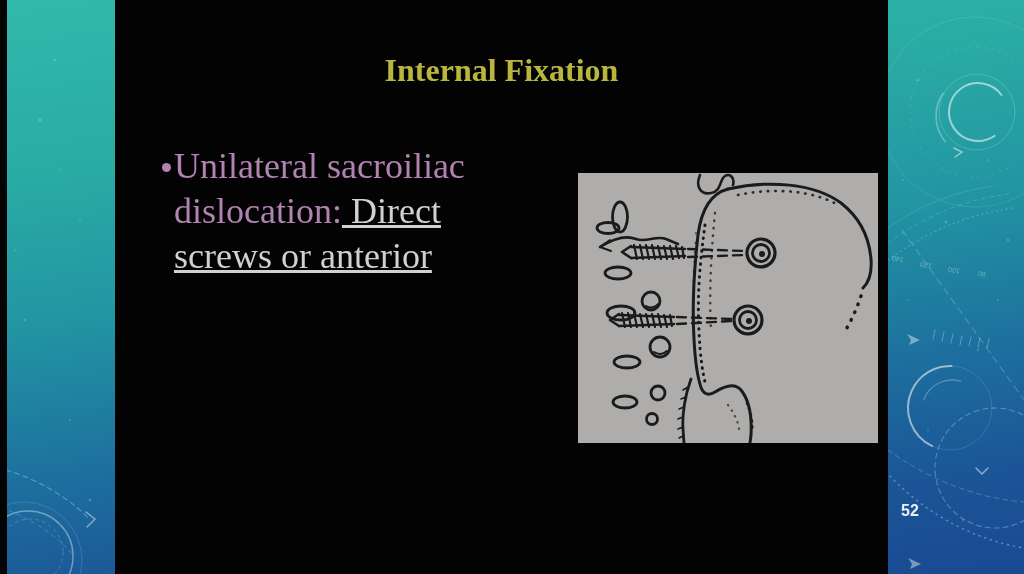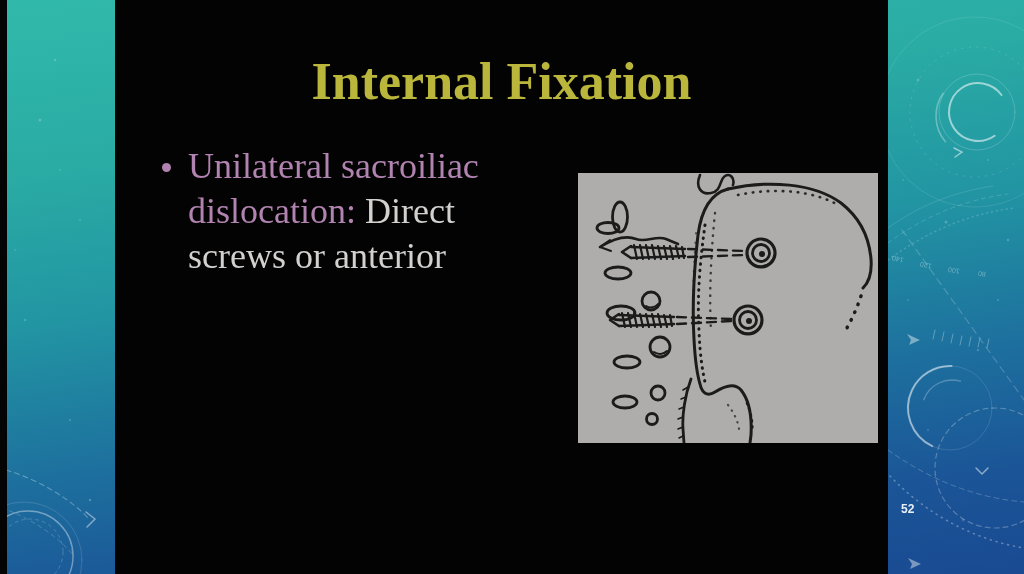--- a/index.html
+++ b/index.html
@@ -7,38 +7,38 @@
     position:relative;width:1024px;height:574px;overflow:hidden;
     font-family:"Liberation Serif", serif;
     background:linear-gradient(172deg,#31b9ab 0%,#2aaca4 24%,#2295a3 46%,#1d6f9e 68%,#1b5597 85%,#194a92 100%);
   }
   .edge-left{position:absolute;left:0;top:0;width:7px;height:574px;background:#040404;}
   .ornament{position:absolute;top:0;pointer-events:none;}
   .ornament.left{left:0;}
   .ornament.right{right:0;}
   .page-num{
     position:absolute;left:901px;top:502px;
-    font-family:"Liberation Sans", sans-serif;font-size:12px;font-weight:600;
+    font-family:"Liberation Sans", sans-serif;font-size:16px;font-weight:600;
     color:var(--page-number-color,#e9eff7);
   }
   .slide{position:absolute;left:115px;top:0;width:773px;height:574px;background:var(--slide-bg,#030303);}
   .slide-title{
     position:absolute;left:0;top:52px;width:773px;text-align:center;
-    font-size:52px;font-weight:bold;color:var(--title-color,#b9b63b);
+    font-size:32px;font-weight:bold;color:var(--title-color,#b9b63b);
   }
   .bullet-dot{
     position:absolute;left:47px;top:163px;width:9px;height:9px;border-radius:50%;
     background:var(--bullet-accent,#b183b0);
   }
   .bullet-text{
-    position:absolute;left:73px;top:144px;width:430px;
+    position:absolute;left:59px;top:144px;width:430px;
     font-size:36px;line-height:45px;
   }
   .bullet-text .accent{color:var(--bullet-accent,#b183b0);}
-  .bullet-text .body{color:var(--body-text,#d3d1cf);}
+  .bullet-text .body{color:var(--body-text,#d3d1cf);text-decoration:underline;}
   .figure{
     position:absolute;left:463px;top:173px;width:300px;height:270px;
     background:var(--figure-bg,#aeadab);
   }
   .figure svg{display:block;width:300px;height:270px;}
 </style>
 </head>
 <body>
 
 <div class="stage">

